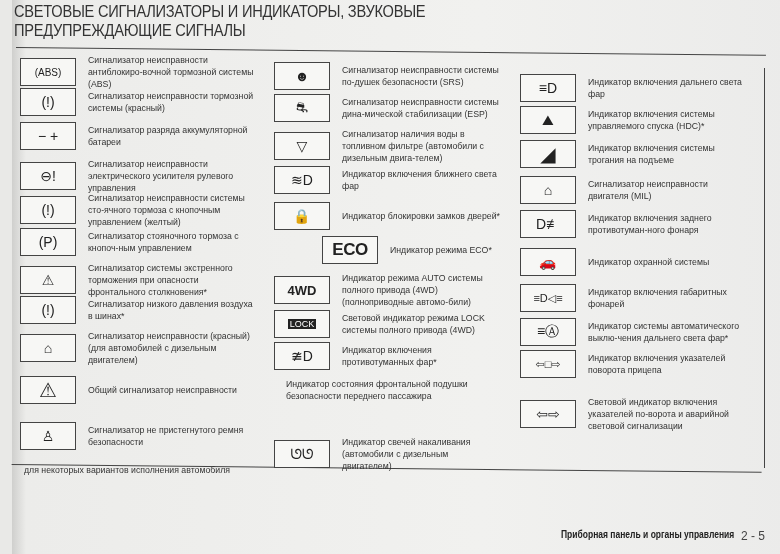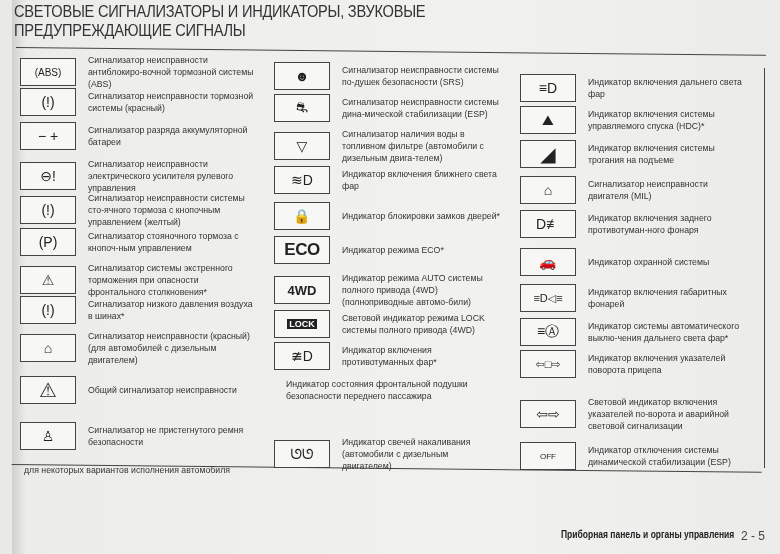--- a/index.html
+++ b/index.html
@@ -11,22 +11,22 @@
   .col1{left:8px;top:50px;width:250px;}
   .col2{left:262px;top:60px;width:240px;}
   .col3{left:508px;top:68px;width:244px;border-right:1px solid #444;height:400px;}
   .item{position:absolute;display:flex;align-items:center;}
   .icon{width:56px;height:28px;border:1px solid #444;background:#f7f7f5;display:flex;align-items:center;justify-content:center;flex:0 0 auto;box-sizing:border-box;font-size:14px;color:#222;}
   .txt{font-size:9.5px;line-height:12px;color:#333;margin-left:12px;transform:scaleX(0.92);transform-origin:left center;}
   .foot{position:absolute;left:12px;top:464px;font-size:9.5px;color:#333;transform:scaleX(0.92);transform-origin:left top;}
   .chapter{position:absolute;left:549px;top:529px;font-size:10px;font-weight:bold;color:#222;transform:scaleX(0.85);transform-origin:left top;white-space:nowrap;}
   .pageno{position:absolute;left:729px;top:529px;font-size:12px;color:#444;}
   .tab{position:absolute;left:772px;top:100px;width:8px;height:36px;background:#222;}
-  .eco{font-weight:bold;font-size:17px;letter-spacing:-0.5px;}
-  .lock{background:#222;color:#fff;font-weight:bold;font-size:9px;padding:0 2px;}
+  .eco{font-weight:bold;font-size:17px;letter-spacing:-0.5px;margin-left:48px;}
+  .lock{background:#222;color:#fff;font-weight:normal;font-size:9px;padding:0 2px;}
 </style>
 </head>
 <body>
 
 <div class="page">
   <div class="title">
     <div>СВЕТОВЫЕ СИГНАЛИЗАТОРЫ И ИНДИКАТОРЫ, ЗВУКОВЫЕ</div>
     <div>ПРЕДУПРЕЖДАЮЩИЕ СИГНАЛЫ</div>
   </div>
   <div class="frame"></div>
@@ -161,22 +161,18 @@
         <div class="txt">Индикатор системы автоматического выклю-чения дальнего света фар*</div>
       </div>
     <div class="item" style="top:282px">
         <div class="icon" style="font-size:11px">⇦□⇨</div>
         <div class="txt">Индикатор включения указателей поворота прицепа</div>
       </div>
     <div class="item" style="top:328px">
         <div class="icon">⇦⇨</div>
         <div class="txt">Световой индикатор включения указателей по-ворота и аварийной световой сигнализации</div>
       </div>
-    <div class="item" style="top:374px">
-        <div class="icon" style="font-size:8px">OFF</div>
-        <div class="txt">Индикатор отключения системы динамической стабилизации (ESP)</div>
-      </div>
   </div>
 
   <div class="foot">для некоторых вариантов исполнения автомобиля</div>
   <div class="chapter">Приборная панель и органы управления</div>
   <div class="pageno">2 - 5</div>
 </div>
 
 </body></html>

